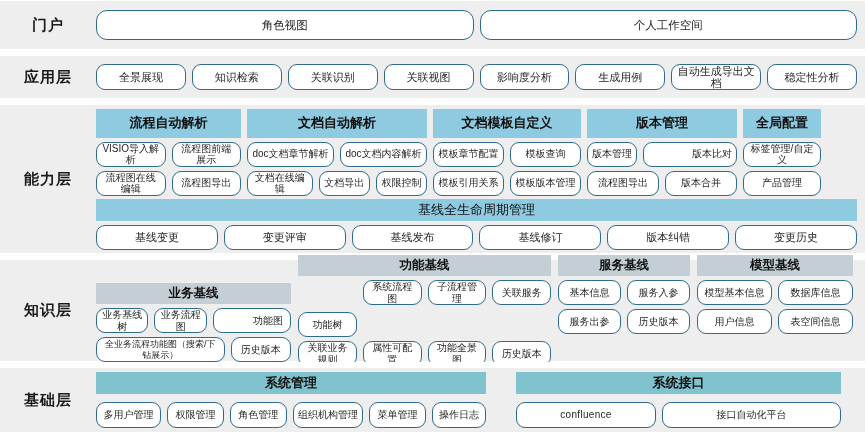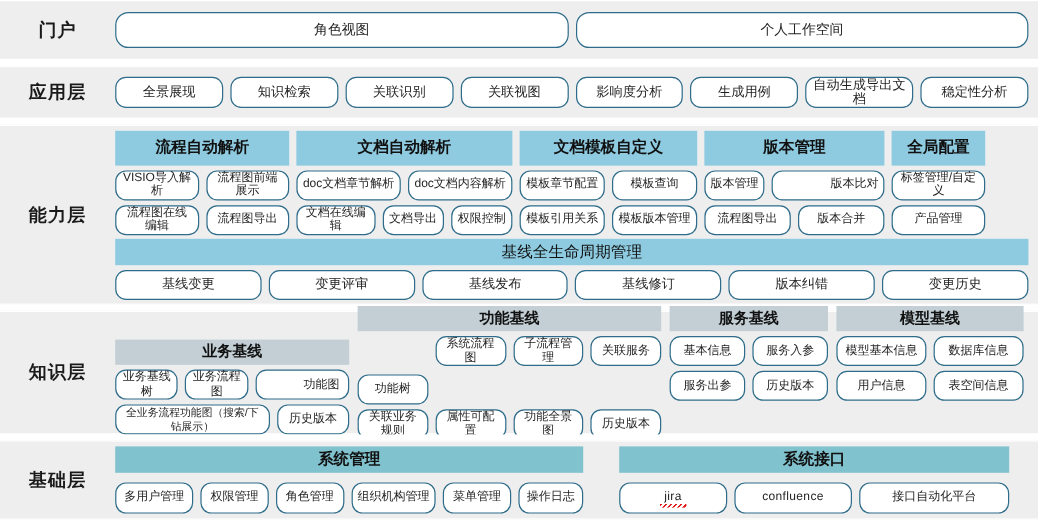--- a/index.html
+++ b/index.html
@@ -327,21 +327,20 @@
             <div class="pill" style="flex:0.85 1 0;">角色管理</div>
             <div class="pill" style="flex:1.1 1 0;">组织机构管理</div>
             <div class="pill" style="flex:0.85 1 0;">菜单管理</div>
             <div class="pill" style="flex:0.8 1 0;">操作日志</div>
           </div>
         </div>
 
         <div class="base-col" style="width:325px;">
           <div class="base-head">系统接口</div>
           <div class="row" style="margin-top:4px;">
-            <div class="pill latin spell" style="flex:0.9 1 0;">jira</div>
             <div class="pill latin" style="flex:1 1 0;">confluence</div>
             <div class="pill" style="flex:1.3 1 0;">接口自动化平台</div>
           </div>
         </div>
 
       </div>
     </div>
   </div>
 
 </div>

